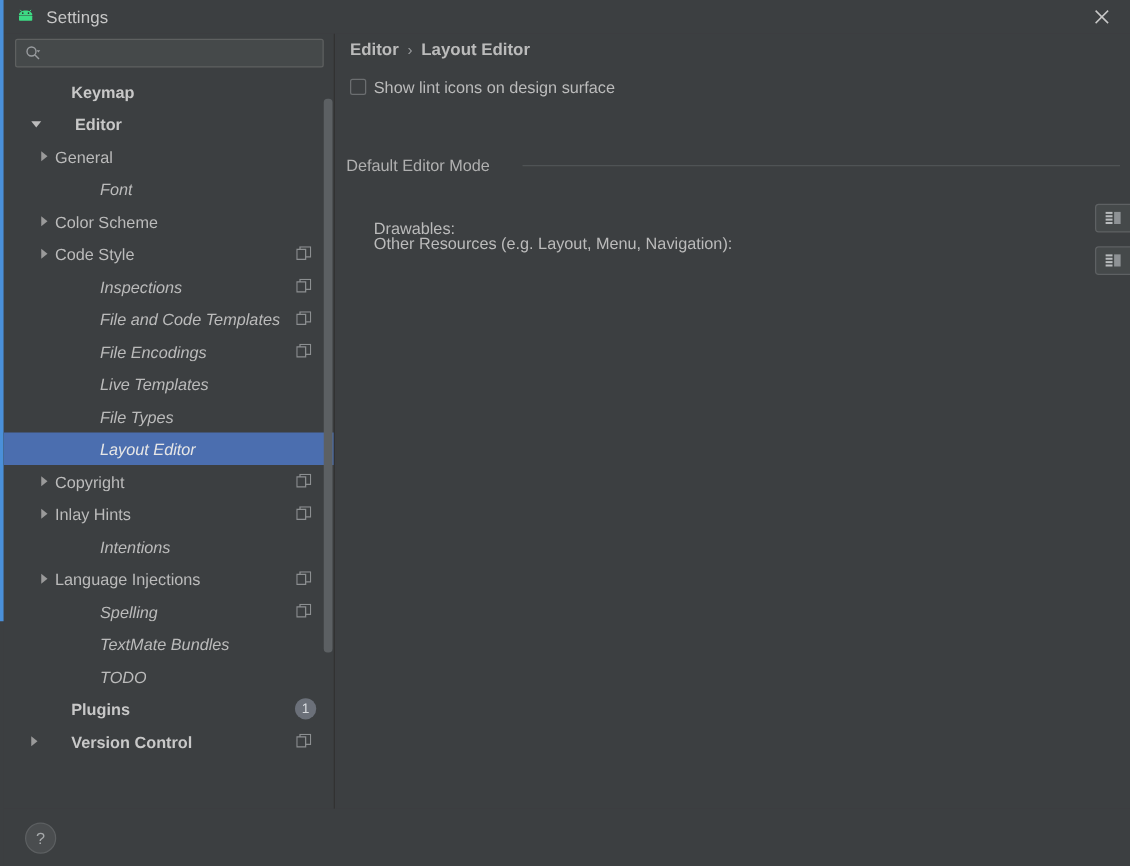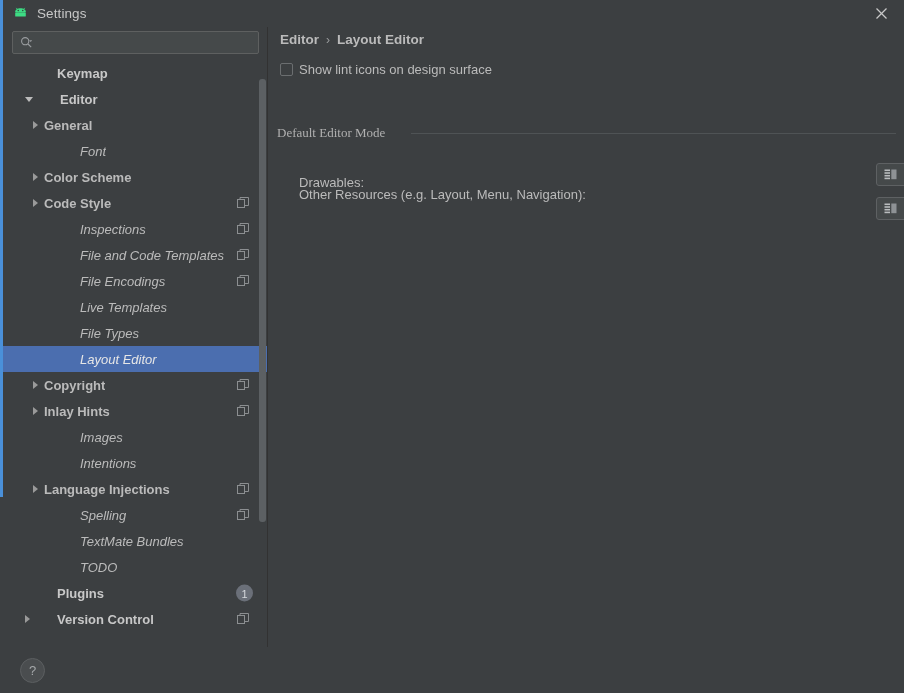--- a/index.html
+++ b/index.html
@@ -180,21 +180,21 @@
     background: #6b7079;
     color: #d7dade;
     font-size: 11px;
     display: flex;
     align-items: center;
     justify-content: center;
     font-family: "Liberation Sans", sans-serif;
   }
   
   .ind0 { padding-left: 22px; }
-  .ind1 { padding-left: 30px; font-weight: bold; }
+  .ind1 { padding-left: 30px; }
   .ind2 { padding-left: 66px; font-style: italic; }
 
   
   #treescroll {
     position: absolute;
     left: 256px;
     top: 52px;
     width: 7px;
     height: 443px;
     background: #5c6063;
@@ -238,21 +238,20 @@
   }
   #lintrow .txt { font-size: 13px; color: #bbbbbb; }
 
   #groupsep {
     position: absolute;
     left: 8px; top: 98px;
     width: 619px;
     display: flex;
     align-items: center;
     gap: 26px;
-    font-family: Liberation Serif, serif;
   }
   #groupsep .gtitle { font-size: 13px; color: #b0b0b0; white-space: nowrap; }
   #groupsep .gline { flex: 1; height: 1px; background: #4f5355; }
 
   .fieldrow {
     position: absolute;
     display: flex;
     align-items: center;
   }
   #row-drawables { left: 30px; top: 148px; }
@@ -425,24 +424,20 @@
             <span class="lbl">Inlay Hints</span>
             <span class="trailicon">
               <svg width="12" height="12" viewBox="0 0 12 12">
                 <rect x="0.5" y="2.5" width="7" height="8" fill="none" stroke="#8c8f91" stroke-width="1"></rect>
                 <path d="M3,2.5 L3,0.5 L11.5,0.5 L11.5,8.5 L7.5,8.5" fill="none" stroke="#8c8f91" stroke-width="1"></path>
               </svg>
             </span>
           </div>
           <div class="row ind2">
             <span class="arrow blank"></span>
-            <span class="lbl">Images</span>
-          </div>
-          <div class="row ind2">
-            <span class="arrow blank"></span>
             <span class="lbl">Intentions</span>
           </div>
           <div class="row ind1">
             <span class="arrow"></span>
             <span class="lbl">Language Injections</span>
             <span class="trailicon">
               <svg width="12" height="12" viewBox="0 0 12 12">
                 <rect x="0.5" y="2.5" width="7" height="8" fill="none" stroke="#8c8f91" stroke-width="1"></rect>
                 <path d="M3,2.5 L3,0.5 L11.5,0.5 L11.5,8.5 L7.5,8.5" fill="none" stroke="#8c8f91" stroke-width="1"></path>
               </svg>

